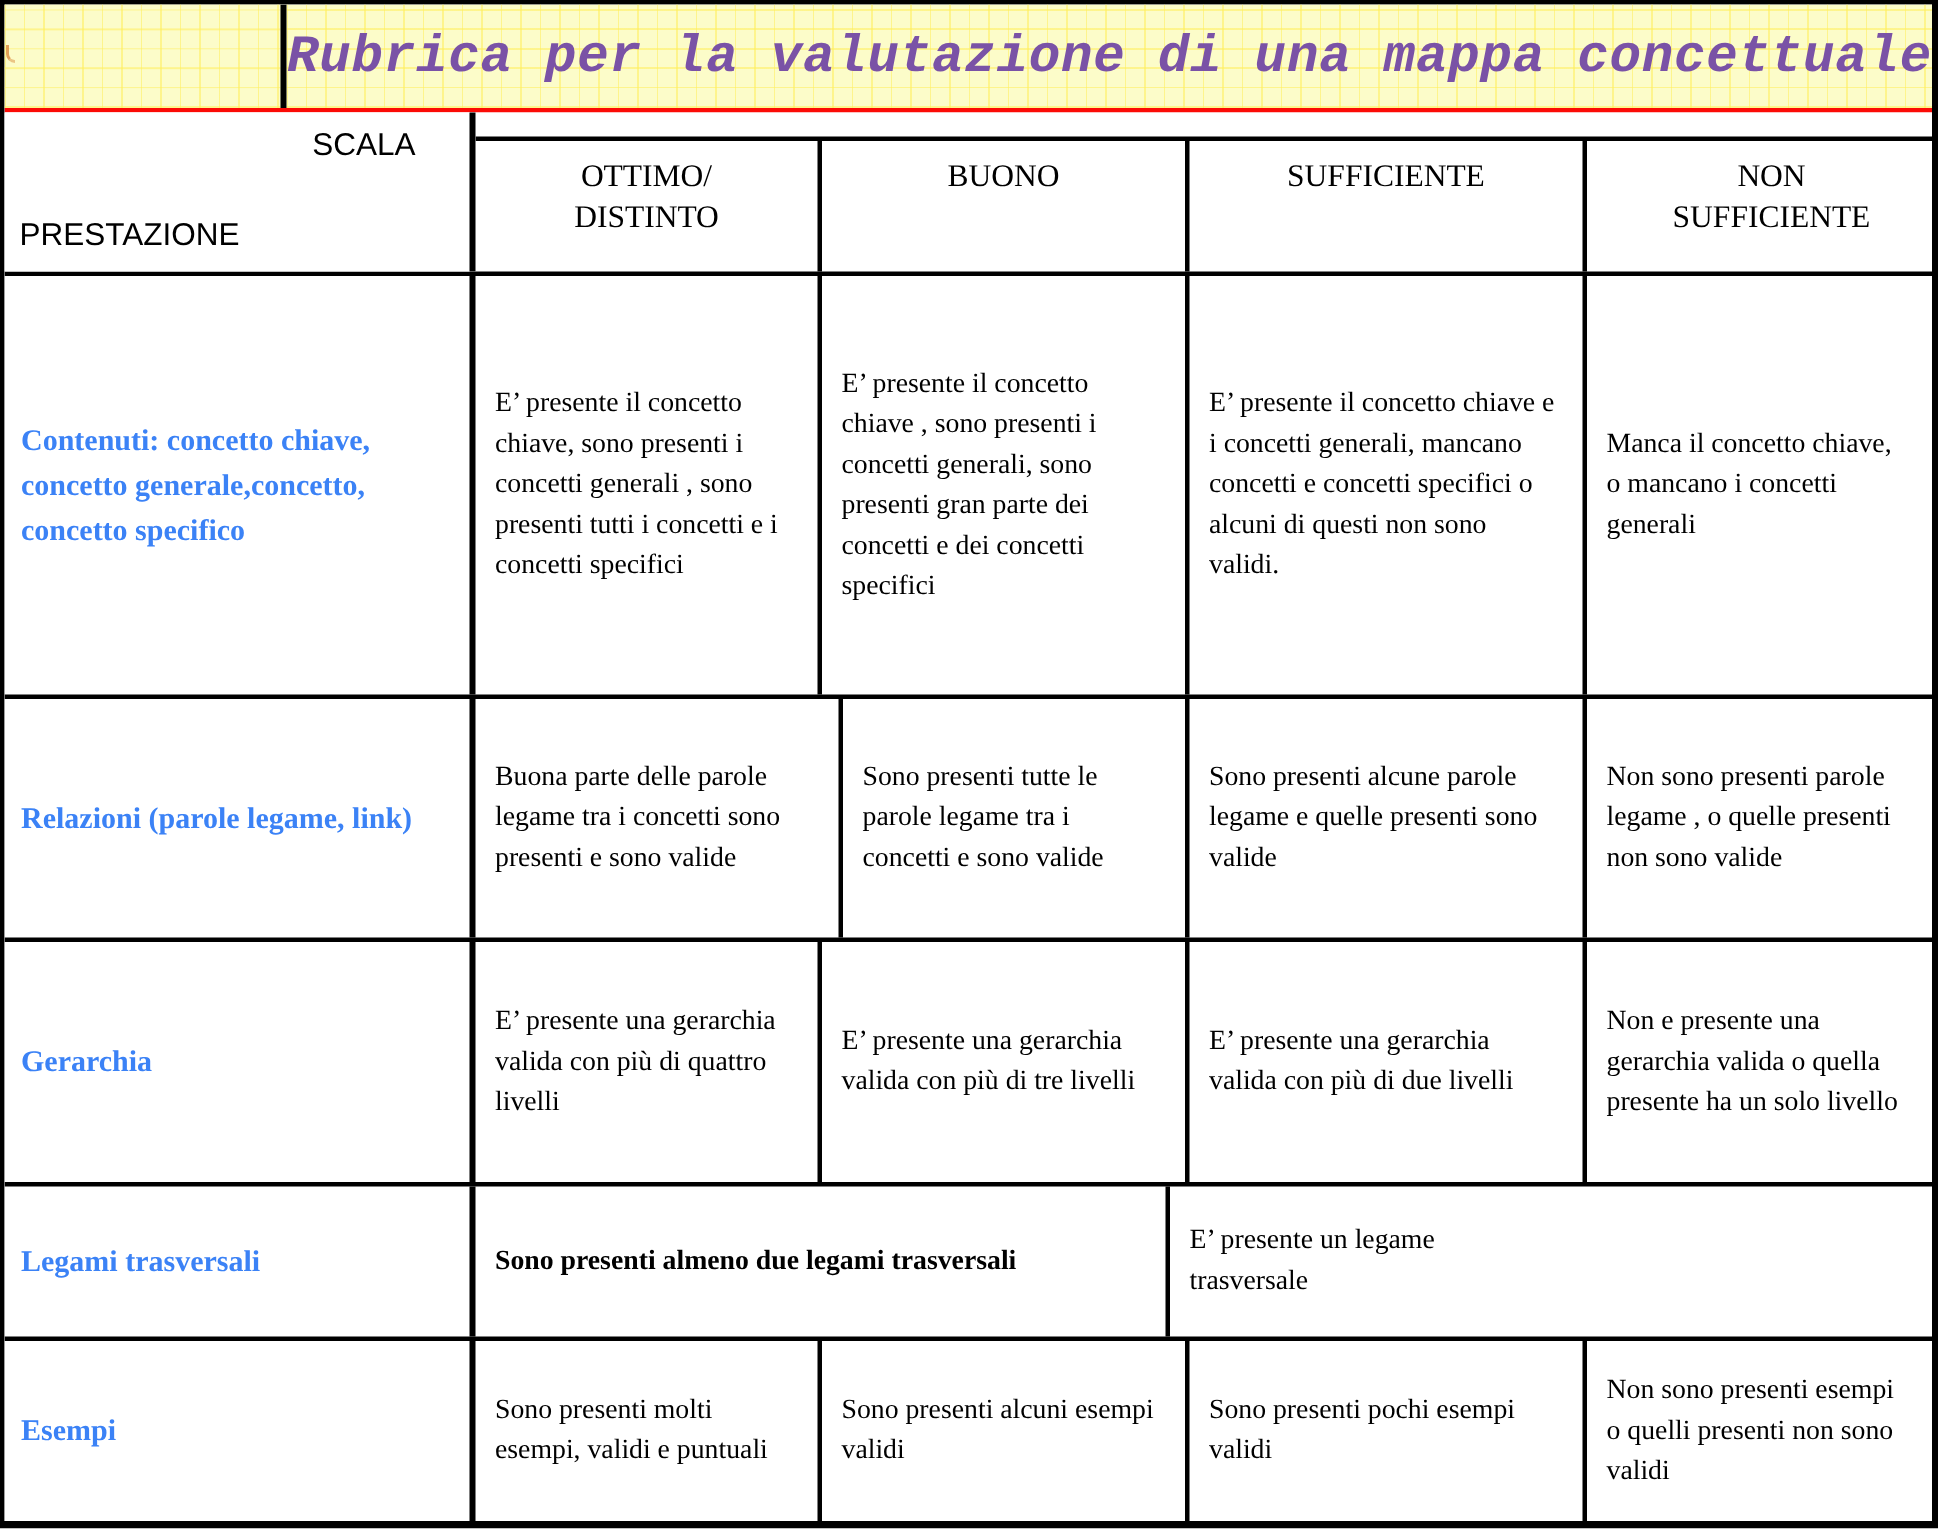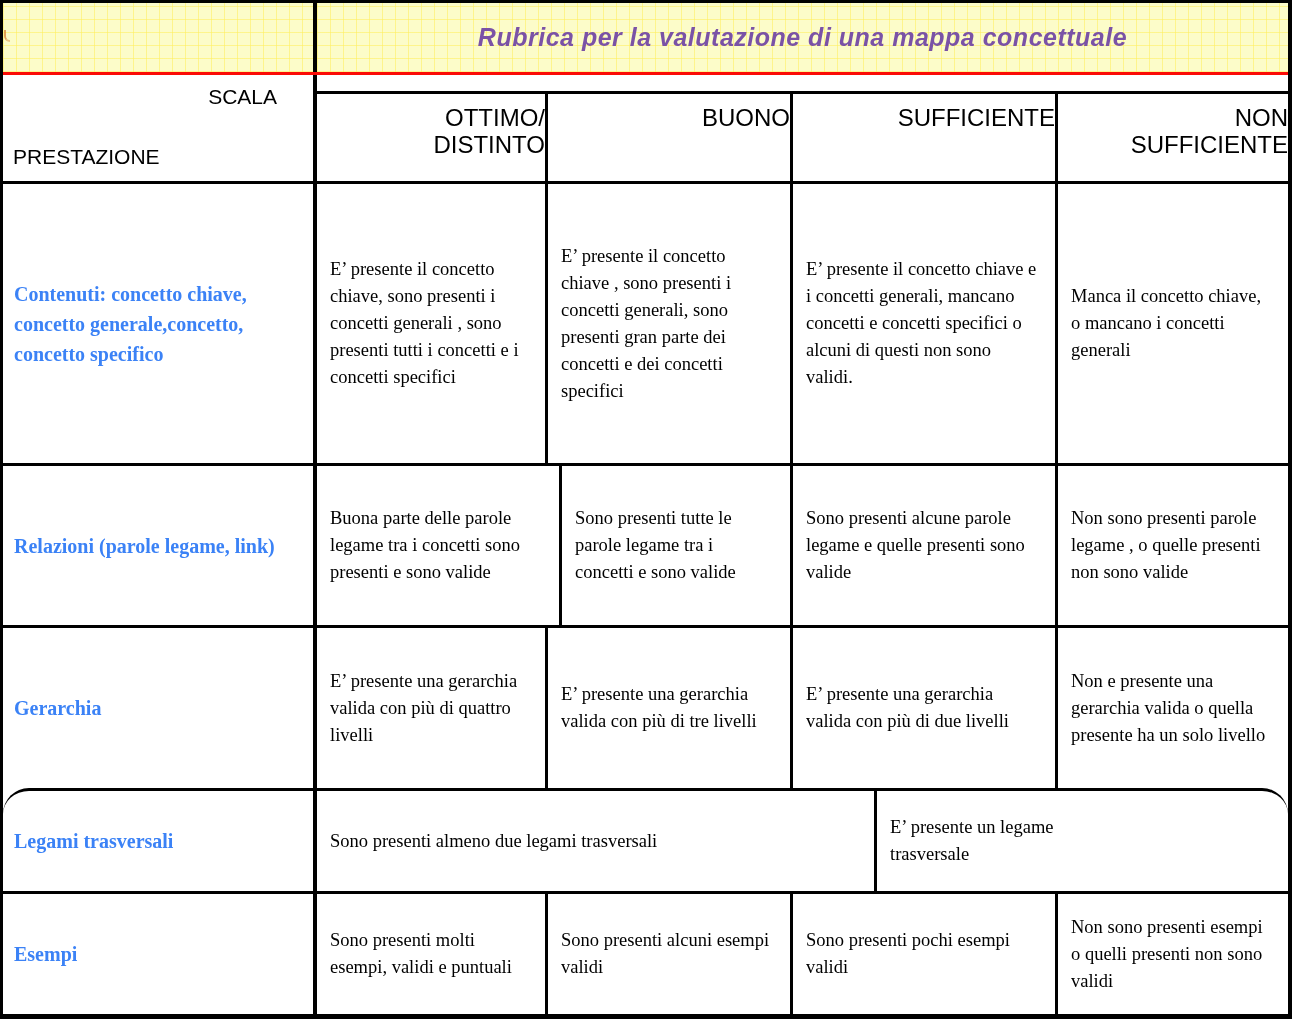--- a/index.html
+++ b/index.html
@@ -23,23 +23,23 @@
       repeating-linear-gradient(0deg,  rgba(255,238,90,0.55) 0 1px, transparent 1px 13px),
       repeating-linear-gradient(90deg, rgba(255,238,90,0.55) 0 1px, transparent 1px 13px);
   }
 
   
   .banner-row { display:flex; height:72px; border-bottom:3px solid #fb0b06; }
   .banner-corner { width:314px; border-right:4px solid #000; position:relative; }
   .banner-title  { flex:1; display:flex; align-items:center; justify-content:center; }
   .title-text {
     color:#7a52a6;
-    font-family:Liberation Sans, sans-serif;
+    font-family:Liberation Mono, monospace;
     font-weight:bold; font-style:italic;
-    font-size:25px; letter-spacing:0.5px;
+    font-size:35px; letter-spacing:0.5px;
     white-space:nowrap;
   }
   .corner-mark {
     position:absolute; left:1px; top:27px;
     width:6px; height:12px;
     border-left:2px solid rgba(216,130,50,0.75);
     border-bottom:2px solid rgba(216,130,50,0.45);
     border-radius:0 0 0 6px;
   }
 
@@ -50,35 +50,35 @@
     position:absolute; top:10px; right:36px;
     font-size:21px; color:#000;
   }
   .corner-prestazione {
     position:absolute; bottom:12px; left:10px;
     font-size:21px; color:#000;text-align:center;
   }
   .head-cols { flex:1; display:flex; margin-top:16px; border-top:3px solid #000; }
   .head-cell {
     border-right:3px solid #000;
-    padding-top:10px; text-align:right;
-    font-size:24px; color:#000;
+    padding-top:10px; text-align:center;
+    font-size:21px; color:#000;
     white-space:pre-line; line-height:27px;
-    font-family:Liberation Sans, sans-serif;
+    font-family:Liberation Serif, serif;
   }
   .head-cell:last-child { border-right:none;padding-left:16px; }
 
   
   .w-c1 { width:231px; } .w-c2 { width:245px; } .w-c3 { width:265px; } .w-c4 { width:230px; }
-  .w-span { width:560px; }
+  .w-span { width:463px;font-weight:bold; }
 
   
   .body-row { display:flex; border-top:3px solid #000; background:#fff; }
   .h-r1 { height:282px; } .h-r2 { height:162px; } .h-r3 { height:163px; }
-  .h-r4 { height:103px;border-radius:26px; } .h-r5 { height:123px; }
+  .h-r4 { height:103px; } .h-r5 { height:123px; }
 
   .label-cell {
     width:314px; border-right:4px solid #000;
     display:flex; align-items:center;
     padding:8px 14px 8px 11px;
     font-family:"Liberation Serif",serif;
     font-weight:bold; font-size:20px; line-height:30px; color:#3b82f6;
   }
   .data-cell {
     border-right:3px solid #000;

